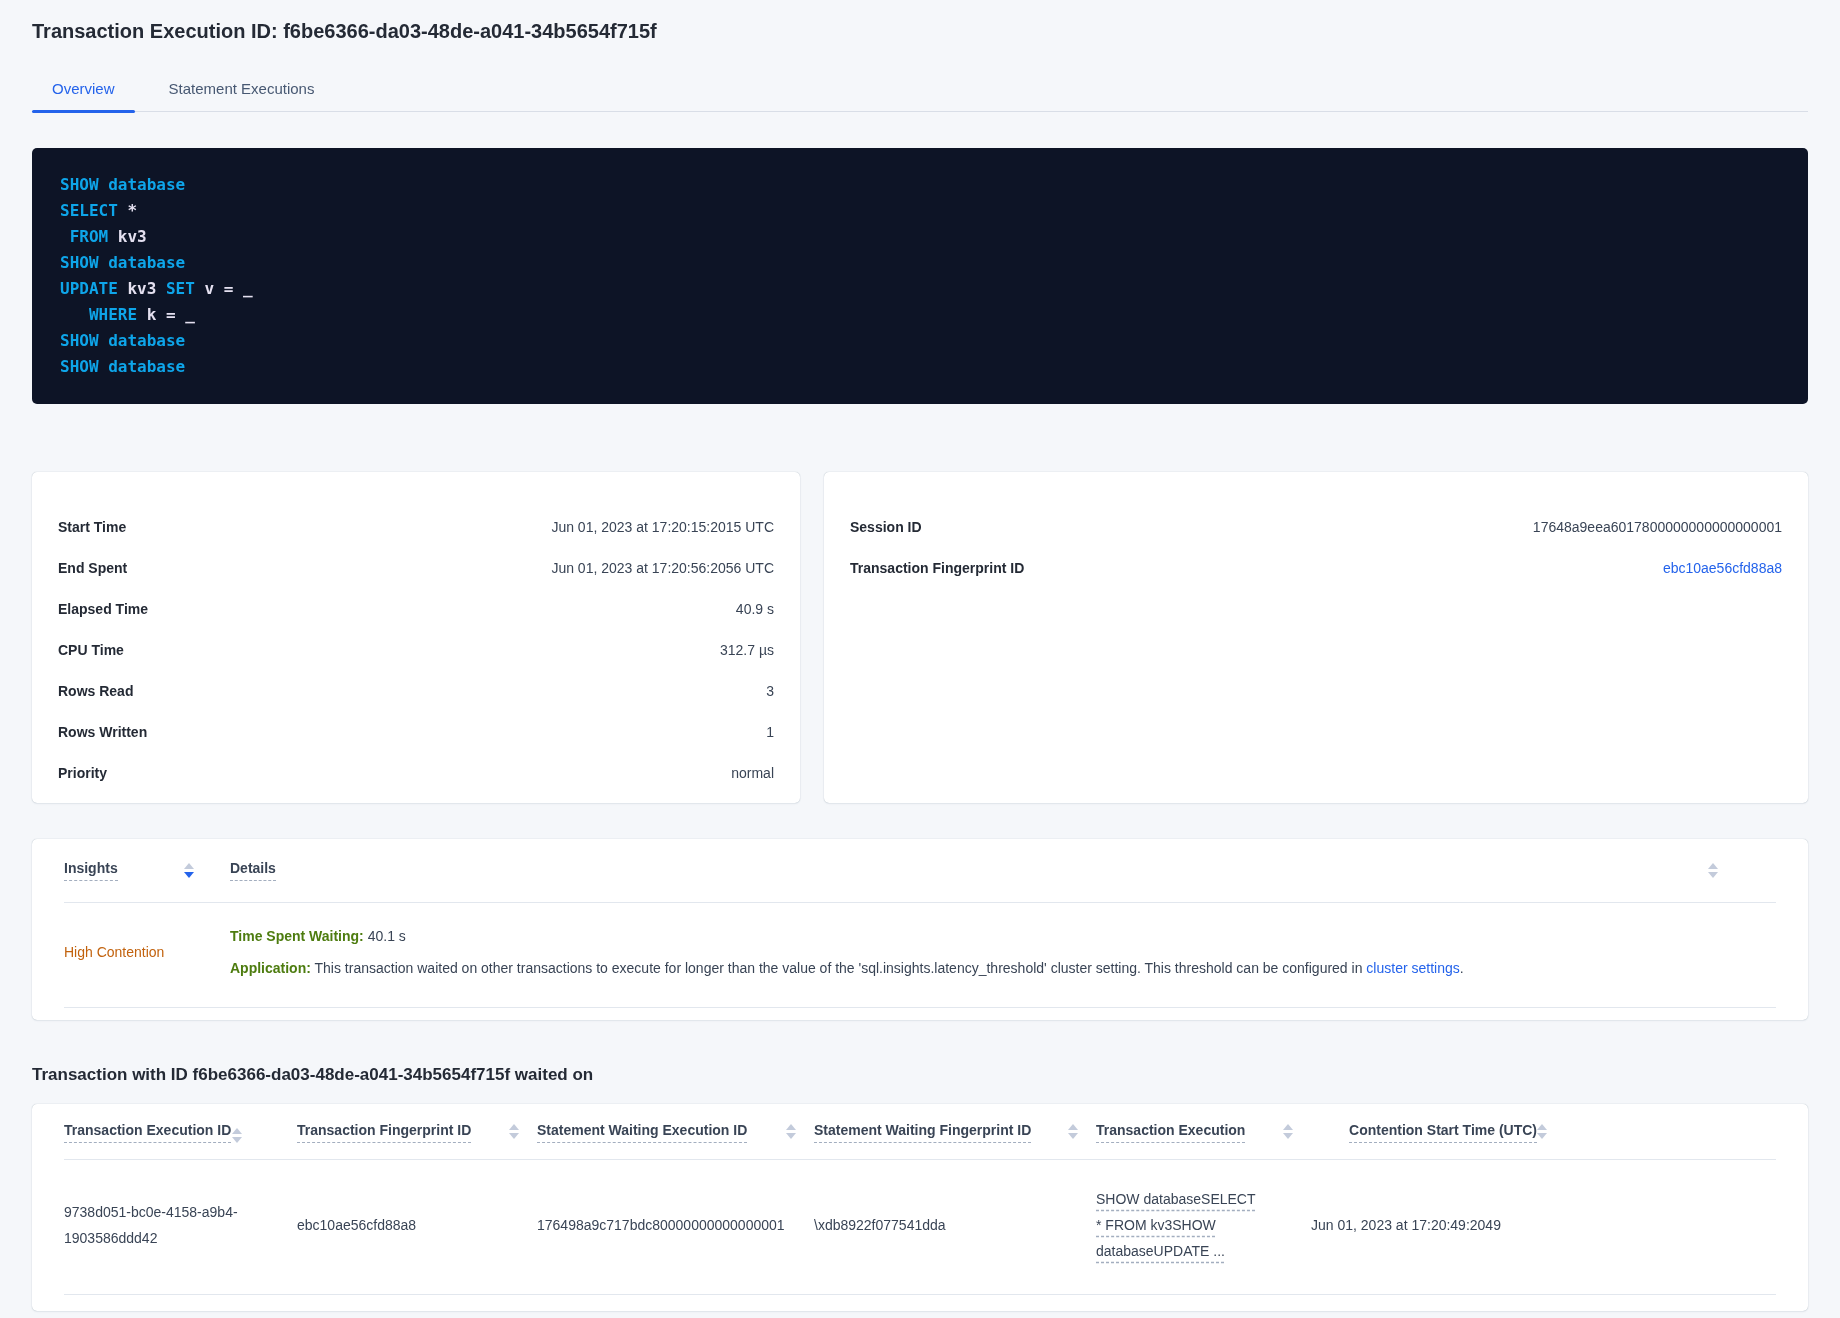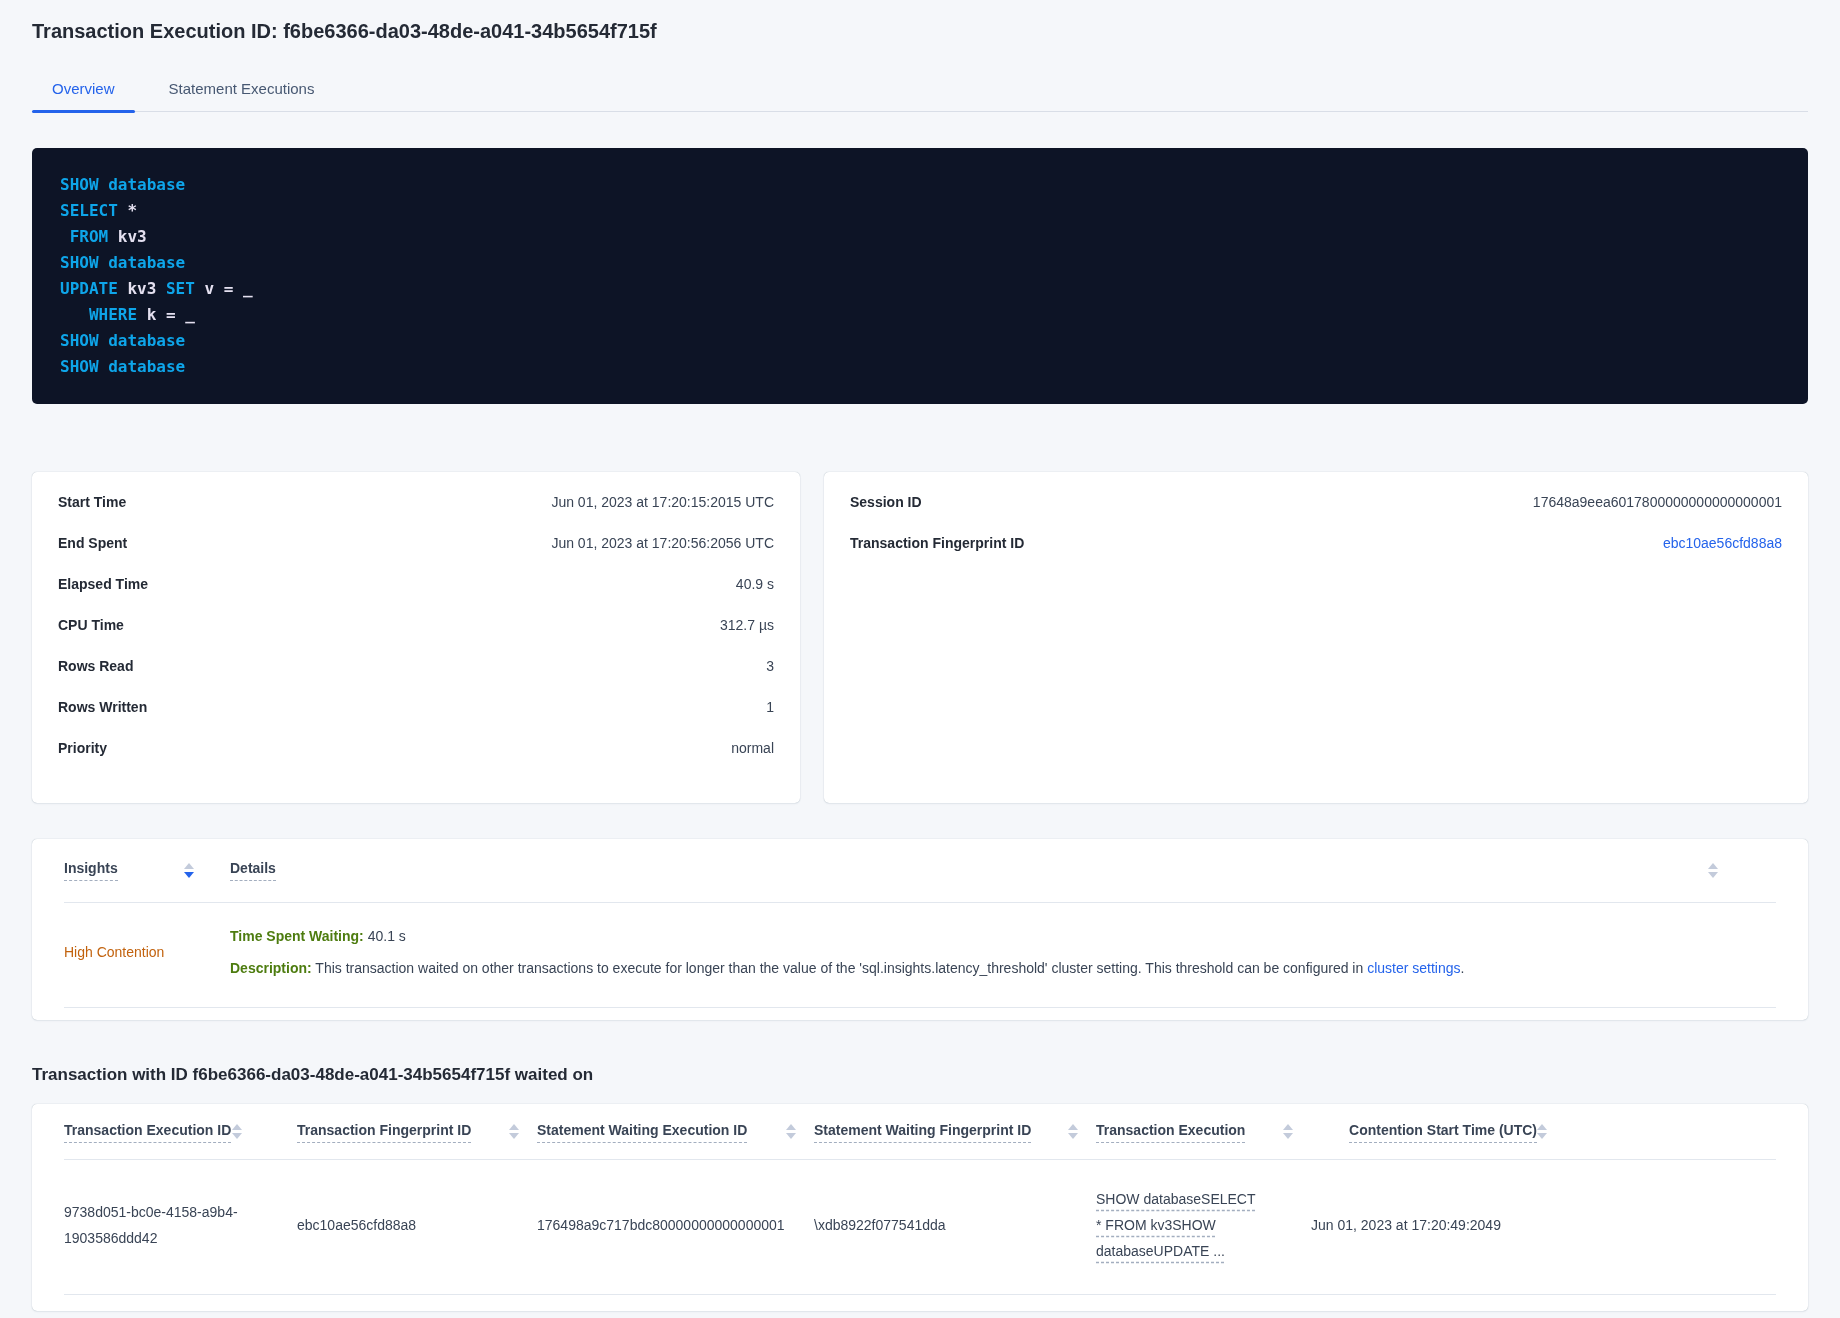--- a/index.html
+++ b/index.html
@@ -49,21 +49,21 @@
     box-shadow:0 0 1px rgba(67,90,111,.45), 0 1px 2px rgba(67,90,111,.08);
   }
   .cards-row {
     margin:68px 32px 0;
     display:flex; gap:24px;
   }
   .stat-card { padding:22px 26px; }
   .stat-card.left { width:768px; }
   .stat-card.right { flex:1; }
   .stat-row {
-    height:41px; display:flex; align-items:flex-start; justify-content:space-between;
+    height:41px; display:flex; align-items:flex-end; justify-content:space-between;
     font-size:14px;
   }
   .stat-row .lbl { font-weight:700; color:#242a35; }
   .stat-row .val { color:#394455; }
   .stat-row .val.link { color:#2463eb; cursor:pointer; }
   
   .sort { display:inline-flex; flex-direction:column; gap:3px; cursor:pointer; }
   .sort .up {
     width:0; height:0;
     border-left:5px solid transparent; border-right:5px solid transparent;
@@ -117,21 +117,21 @@
     padding-right:18px;
     font-size:14px; font-weight:700; color:#394455; white-space:nowrap;
   }
   .w-th .sort { margin-top:2px; }
   .w-row {
     display:flex; align-items:center;
     padding:26px 0 30px;
     border-bottom:1px solid #e2e7ee;
     font-size:14px; line-height:26px; color:#394455;
   }
-  .c1 { width:233px; padding-right:55px; }
+  .c1 { width:233px; padding-right:55px;align-items:flex-end; }
   .c2 { width:240px; }
   .c3 { width:277px; }
   .c4 { width:282px; }
   .c5 { width:215px; }
   .c6 { width:250px; padding-right:14px;justify-content:flex-end; }
   .w-row .c6 { white-space:nowrap; }
   .sql-ref {
     display:inline;
     text-decoration:underline dashed #a3aebf;
     text-underline-offset:6px;
@@ -209,21 +209,21 @@
         <span class="down"></span>
       </span>
   </div>
   <div class="insight-row">
     <div class="cell-insight">High Contention</div>
     <div class="cell-details">
       <div class="line1">
         <b>Time Spent Waiting:</b><span> 40.1 s</span>
       </div>
       <div class="line2">
-        <b>Description:</b><span> This transaction waited on other transactions to execute for longer than the value of the 'sql.insights.latency_threshold' cluster setting. This threshold can be configured in </span><span class="a-link">cluster settings</span><span>.</span>
+        <b>Application:</b><span> This transaction waited on other transactions to execute for longer than the value of the 'sql.insights.latency_threshold' cluster setting. This threshold can be configured in </span><span class="a-link">cluster settings</span><span>.</span>
       </div>
     </div>
   </div>
 </section>
 
 <h2 class="waited-heading">Transaction with ID f6be6366-da03-48de-a041-34b5654f715f waited on</h2>
 
 <section class="card waited-card">
   <div class="w-head" id="waited-head">
       <div class="w-th c1">

